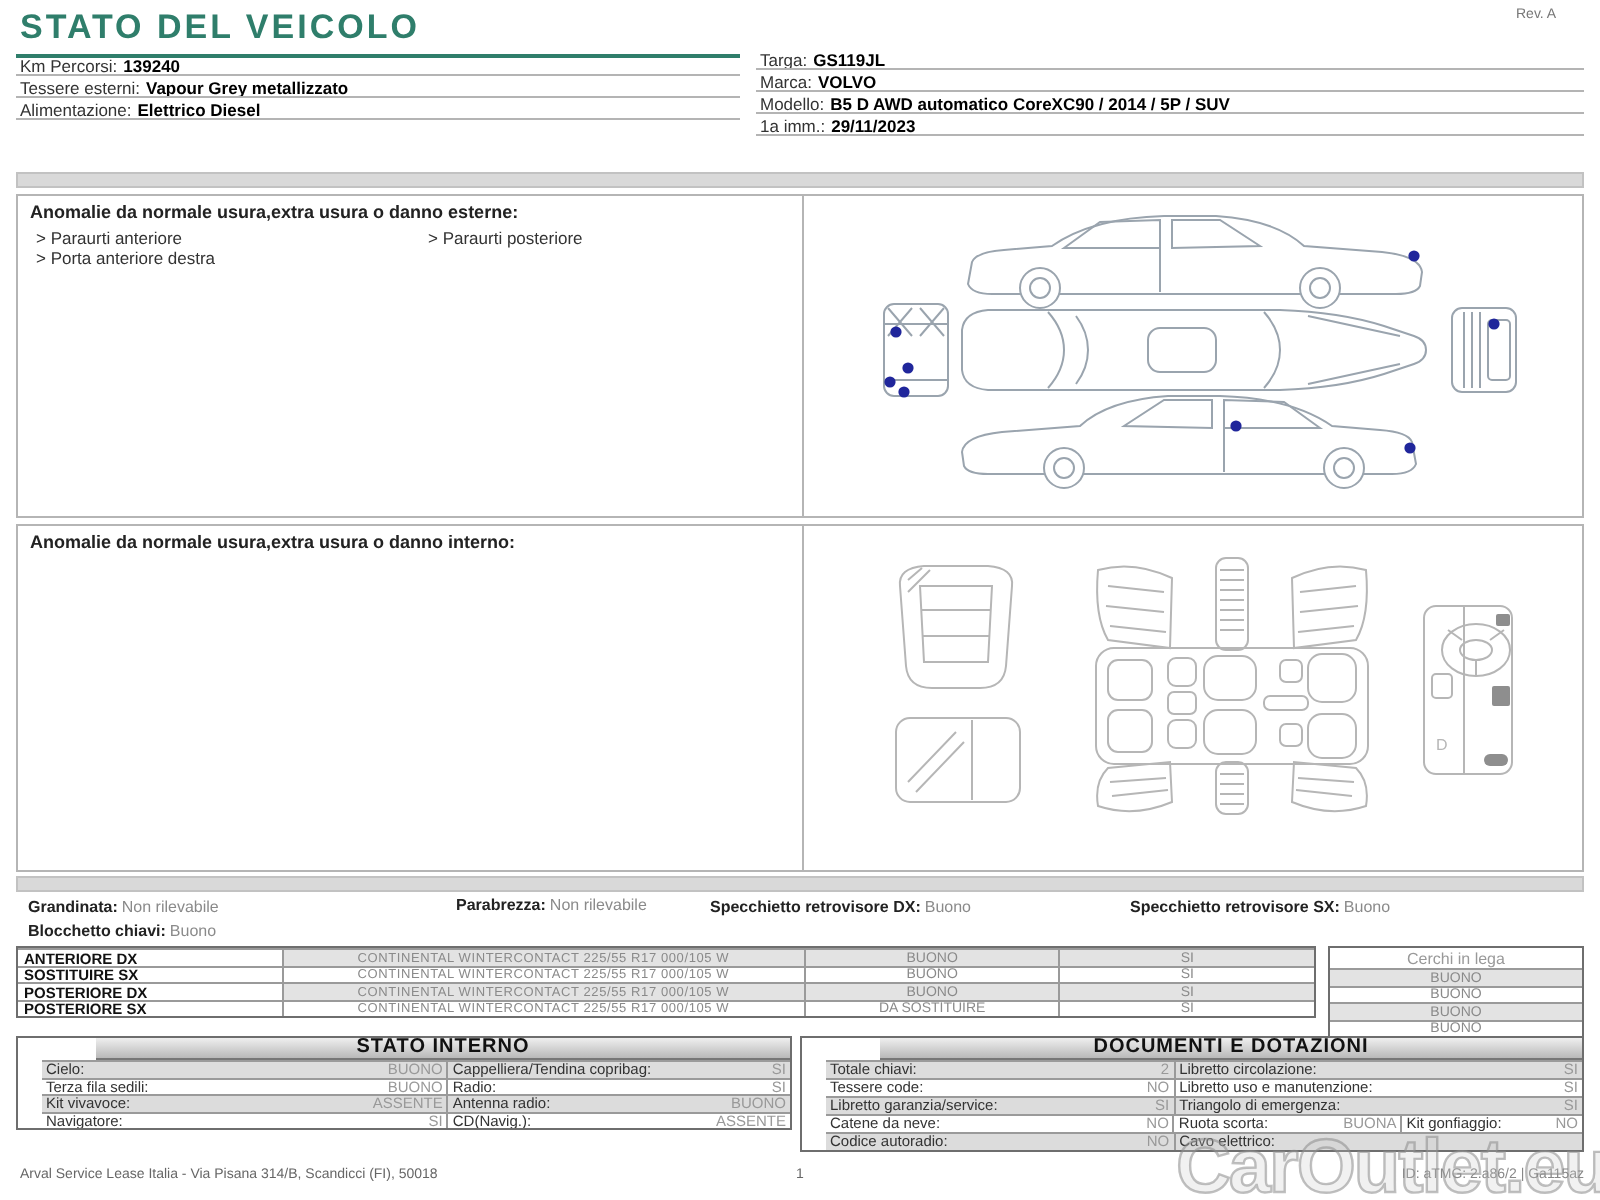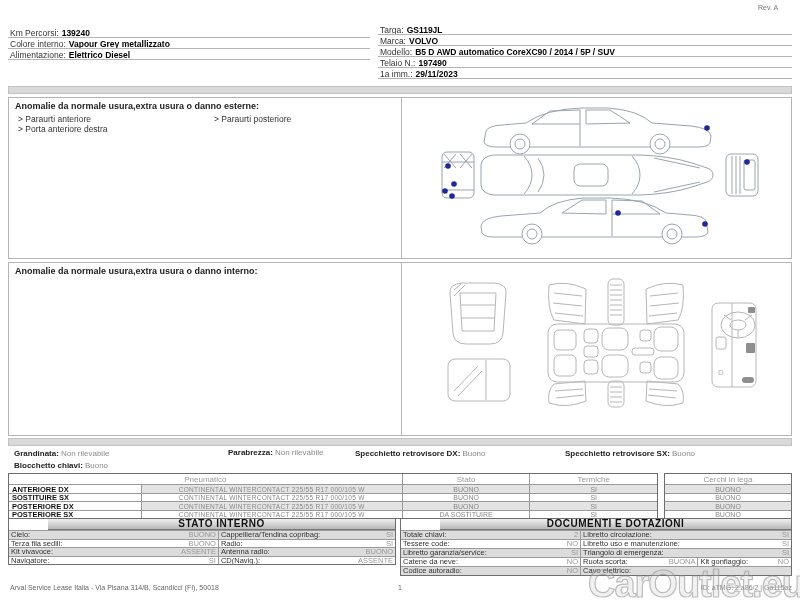--- a/index.html
+++ b/index.html
@@ -60,21 +60,21 @@
   .tc.span2{ width:394px; }
   .tc.full { width:100%; }
 
   
   .panel { position:absolute; top:518px; border:1px solid #6e6e6e; }
   .p-left  { left:8px;   width:388px; }
   .p-right { left:400px; width:392px; }
   .p-head { height:11px; line-height:10px; text-align:center; font-size:10px; font-weight:bold;
             color:#111; letter-spacing:0.5px; background:linear-gradient(#efefef,#b9b9b9);
             border-bottom:1px solid #777;margin-left:39px; }
-  .prow { display:flex; border-top:1px solid #9a9a9a; overflow:hidden; }
+  .prow { display:flex; border-top:1px solid #9a9a9a; overflow:hidden;margin-left:12px; }
   .prow:first-of-type { border-top:none; }
   .p-left .prow { height:8.5px; }
   .p-right .prow { height:9px; }
   .prow.alt { background:#dcdcdc; }
   .pc { overflow:hidden; white-space:nowrap; font-size:7.5px; line-height:8.5px; padding:0 2px; }
   .pc.lab { color:#333; }
   .pc.val { color:#999; text-align:right; }
   .pc.b1 { border-left:1px solid #9a9a9a; }
   .p-left  .w-l1{width:130px} .p-left .w-v1{width:80px} .p-left .w-l2{width:110px} .p-left .w-v2{width:68px}
   .p-right .w-l1{width:120px} .p-right .w-v1{width:60px} .p-right .w-l2{width:145px} .p-right .w-v2{width:67px}
@@ -88,46 +88,46 @@
 
   .watermark { position:absolute; right:-4px; bottom:-6px; font-size:38px; font-weight:bold;
                letter-spacing:-1px; color:rgba(200,200,200,0.25);
                -webkit-text-stroke:1.2px rgba(140,140,140,0.55); }
 </style>
 </head>
 <body>
 
 <div class="page">
 
+  <div class="title-wrap">
+    <span>STATO DEL VEICOLO</span>
+  </div>
   <div class="rev">Rev. A</div>
 
   <div class="hfields hf-left">
     <div class="frow">
       <span class="fl">Km Percorsi:</span><span class="fv">139240</span>
     </div>
     <div class="frow">
-      <span class="fl">Colore interno:</span><span class="fv">Vapour Grey metallizzato</span>
+      <span class="fl">Tessere esterni:</span><span class="fv">Vapour Grey metallizzato</span>
     </div>
     <div class="frow">
       <span class="fl">Alimentazione:</span><span class="fv">Elettrico Diesel</span>
     </div>
   </div>
 
   <div class="hfields hf-right">
     <div class="frow">
       <span class="fl">Targa:</span><span class="fv">GS119JL</span>
     </div>
     <div class="frow">
       <span class="fl">Marca:</span><span class="fv">VOLVO</span>
     </div>
     <div class="frow">
       <span class="fl">Modello:</span><span class="fv">B5 D AWD automatico CoreXC90 / 2014 / 5P / SUV</span>
-    </div>
-    <div class="frow">
-      <span class="fl">Telaio N.:</span><span class="fv">197490</span>
     </div>
     <div class="frow">
       <span class="fl">1a imm.:</span><span class="fv">29/11/2023</span>
     </div>
   </div>
 
   <div class="bar bar1"></div>
 
   <div class="box box-int">
     <div class="box-head">Anomalie da normale usura,extra usura o danno interno:</div>
@@ -259,25 +259,20 @@
     <span class="cl">Specchietto retrovisore DX:</span><span class="cv">Buono</span>
   </div>
   <div class="cond-f" style="left:565px;top:449px">
     <span class="cl">Specchietto retrovisore SX:</span><span class="cv">Buono</span>
   </div>
   <div class="cond-f" style="left:14px;top:461px">
     <span class="cl">Blocchetto chiavi:</span><span class="cv">Buono</span>
   </div>
 
   <div class="ttable t-main">
-    <div class="trow h">
-      <div class="tc hd span2">Pneumatico</div>
-      <div class="tc hd st">Stato</div>
-      <div class="tc hd tm">Termiche</div>
-    </div>
     <div class="trow alt">
       <div class="tc pos">ANTERIORE DX</div>
       <div class="tc spec">CONTINENTAL WINTERCONTACT 225/55 R17 000/105 W</div>
       <div class="tc st">BUONO</div>
       <div class="tc tm">SI</div>
     </div>
     <div class="trow">
       <div class="tc pos">SOSTITUIRE SX</div>
       <div class="tc spec">CONTINENTAL WINTERCONTACT 225/55 R17 000/105 W</div>
       <div class="tc st">BUONO</div>

